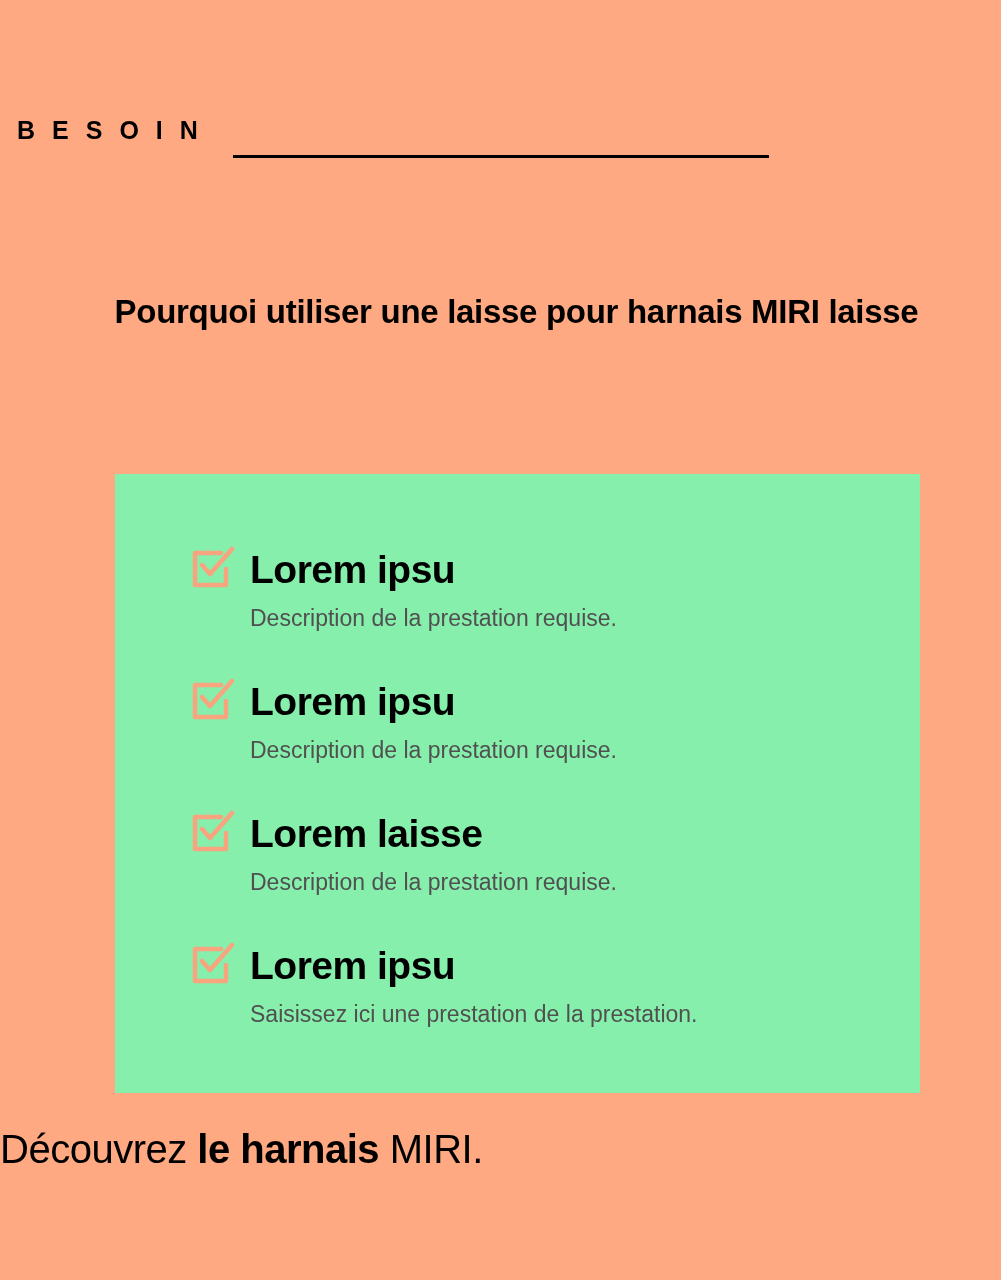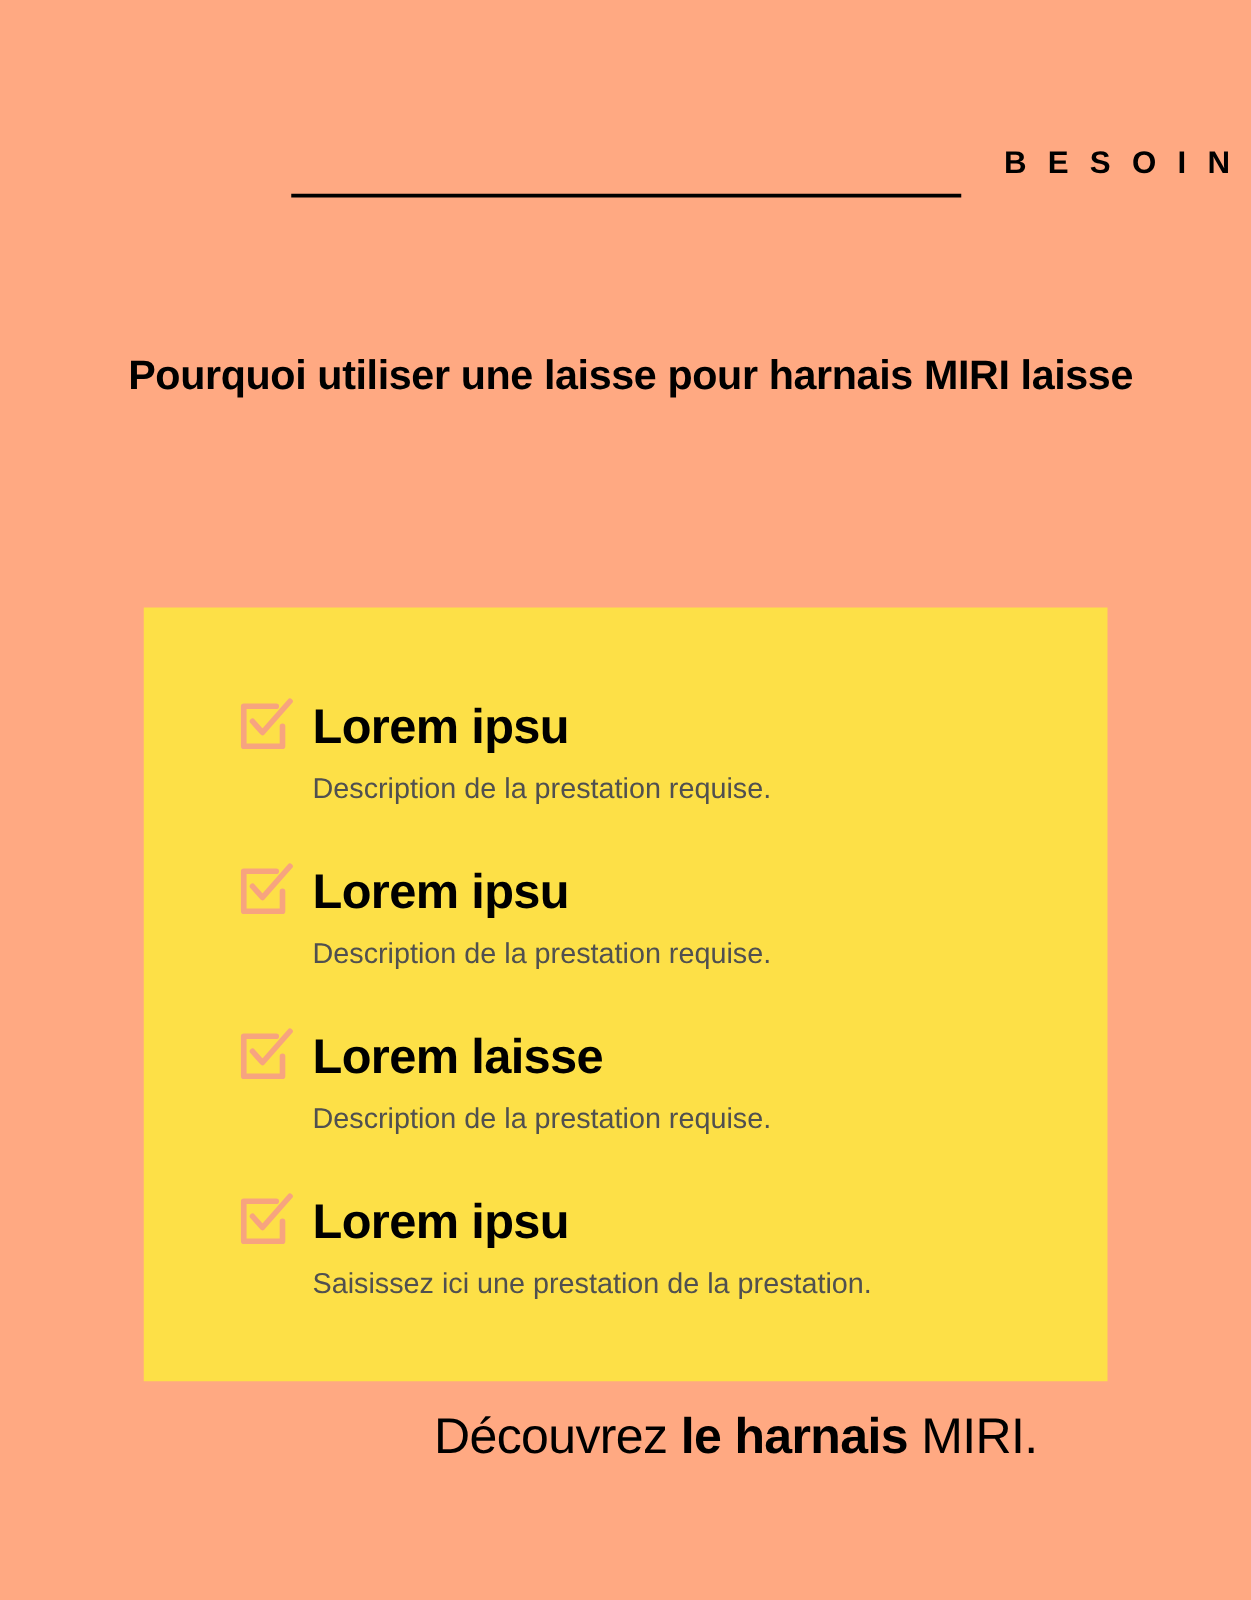--- a/index.html
+++ b/index.html
@@ -10,21 +10,21 @@
       font-family: "Liberation Sans", "DejaVu Sans", sans-serif;
       color: #000;
       position: relative;
       overflow: hidden;
     }
     .eyebrow {
       position: absolute;
       top: 113px;
       left: 0;
       width: 1001px;
-      text-align: right;
+      text-align: left;
       font-size: 25px;
       font-weight: 700;
       letter-spacing: 17px;
       text-indent: 17px;
       line-height: 34px;
     }
     .eyebrow-rule {
       position: absolute;
       top: 155px;
       left: 233px;
@@ -38,25 +38,26 @@
       left: 80px;
       width: 841px;
       text-align: center;
       font-size: 33px;
       font-weight: 700;
       line-height: 43px;
       letter-spacing: -0.3px;
     }
     .card {
       position: absolute;
-      top: 486px;
+      top: 474px;
       left: 115px;
       width: 771px;
       height: 619px;
-      background: #fde047;
+      background: #86efac;
+      padding-left: 34px;
     }
     .item {
       position: absolute;
       left: 75px;
       width: 650px;
     }
     .item .check {
       position: absolute;
       left: 0;
       top: 0;
@@ -80,34 +81,34 @@
       font-size: 23px;
       color: #505050;
       line-height: 30px;
       white-space: nowrap;
     }
     .footer-line {
       position: absolute;
       top: 1124px;
       left: 0;
       width: 830px;
-      text-align: right;
+      text-align: left;
       font-size: 40px;
       line-height: 50px;
       letter-spacing: -0.5px;
     }
     .footer-line .bold { font-weight: 700; }
   </style>
 </head>
 <body>
 
 <div class="eyebrow">BESOIN</div>
 <div class="eyebrow-rule"></div>
 
-<h1 class="headline" style="margin:4px;">Pourquoi utiliser une laisse pour harnais MIRI laisse</h1>
+<h1 class="headline" style="margin:16px;">Pourquoi utiliser une laisse pour harnais MIRI laisse</h1>
 
 <div class="card">
 
   <div class="item" style="top:71px;">
     <svg class="check" viewBox="0 0 46 44">
       <path d="M31 8 H5 V40 H36 V24" fill="none" stroke="#F7A47F" stroke-width="4.5" stroke-linejoin="round" stroke-linecap="round"></path>
       <path d="M12 20 L20 29 L42 4" fill="none" stroke="#F7A47F" stroke-width="4.5" stroke-linejoin="round" stroke-linecap="round"></path>
     </svg>
     <div class="title">Lorem ipsu</div>
     <div class="desc">Description de la prestation requise.</div>

